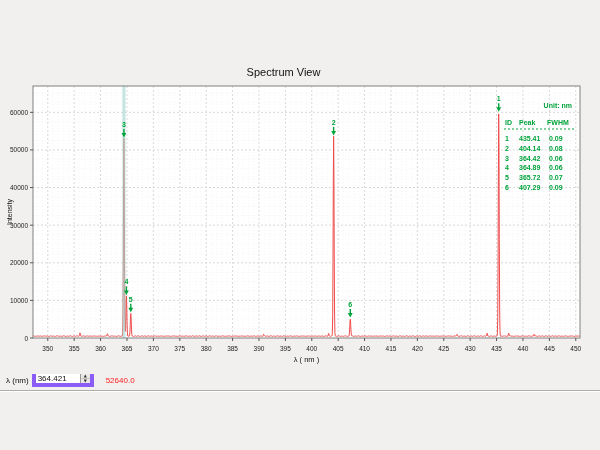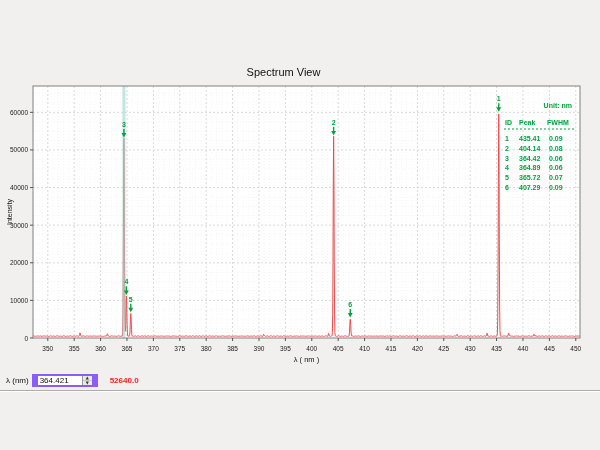--- a/index.html
+++ b/index.html
@@ -20,37 +20,37 @@
   }
   #chart-svg { position: absolute; left: 0; top: 0; }
   .statusbar {
     position: absolute;
     left: 0; top: 371px; width: 592px; height: 18px;
     display: flex; align-items: center;
     font-size: 8px; color: #111;
   }
   .wl-label { margin-left: 6px; margin-right: 3px; white-space: pre; }
   .spin-input {
-    display: inline-flex; align-items: center; height: 13px;
-    border: 6px solid #8b5cf6; background: #fff;
+    display: inline-flex; align-items: flex-end; height: 13px;
+    border: 4px solid #8b5cf6; background: #fff;
   }
   .spin-input input {
     width: 44px; border: 0; outline: none;
     font-family: "Liberation Sans", sans-serif;
     font-size: 8px; padding: 0 2px; color: #111; background: #fff;
   }
   .spinner { display: flex; flex-direction: column; width: 10px; border-left: 1px solid #9a9a9a; }
   .spinner button {
     flex: 1; border: 0; padding: 0; line-height: 4px;
     font-size: 4px; color: #333; background: #e9e8e5;
     border-bottom: 1px solid #c9c8c5; cursor: pointer;
     font-family: "DejaVu Sans", sans-serif;
   }
   .spinner button:last-child { border-bottom: 0; }
-  .readout { margin-left: 12px; font-weight: bold; text-align: center; }
+  .readout { margin-left: 12px; font-weight: normal; text-align: center; }
   .divider {
     position: absolute; left: 0; top: 390px; width: 600px; height: 2px;
     border-top: 1px solid #aeadaa; border-bottom: 1px solid #ffffff;
   }
 </style>
 </head>
 <body>
 
 <div class="screen">
   <div class="chart-title">Spectrum View</div>

